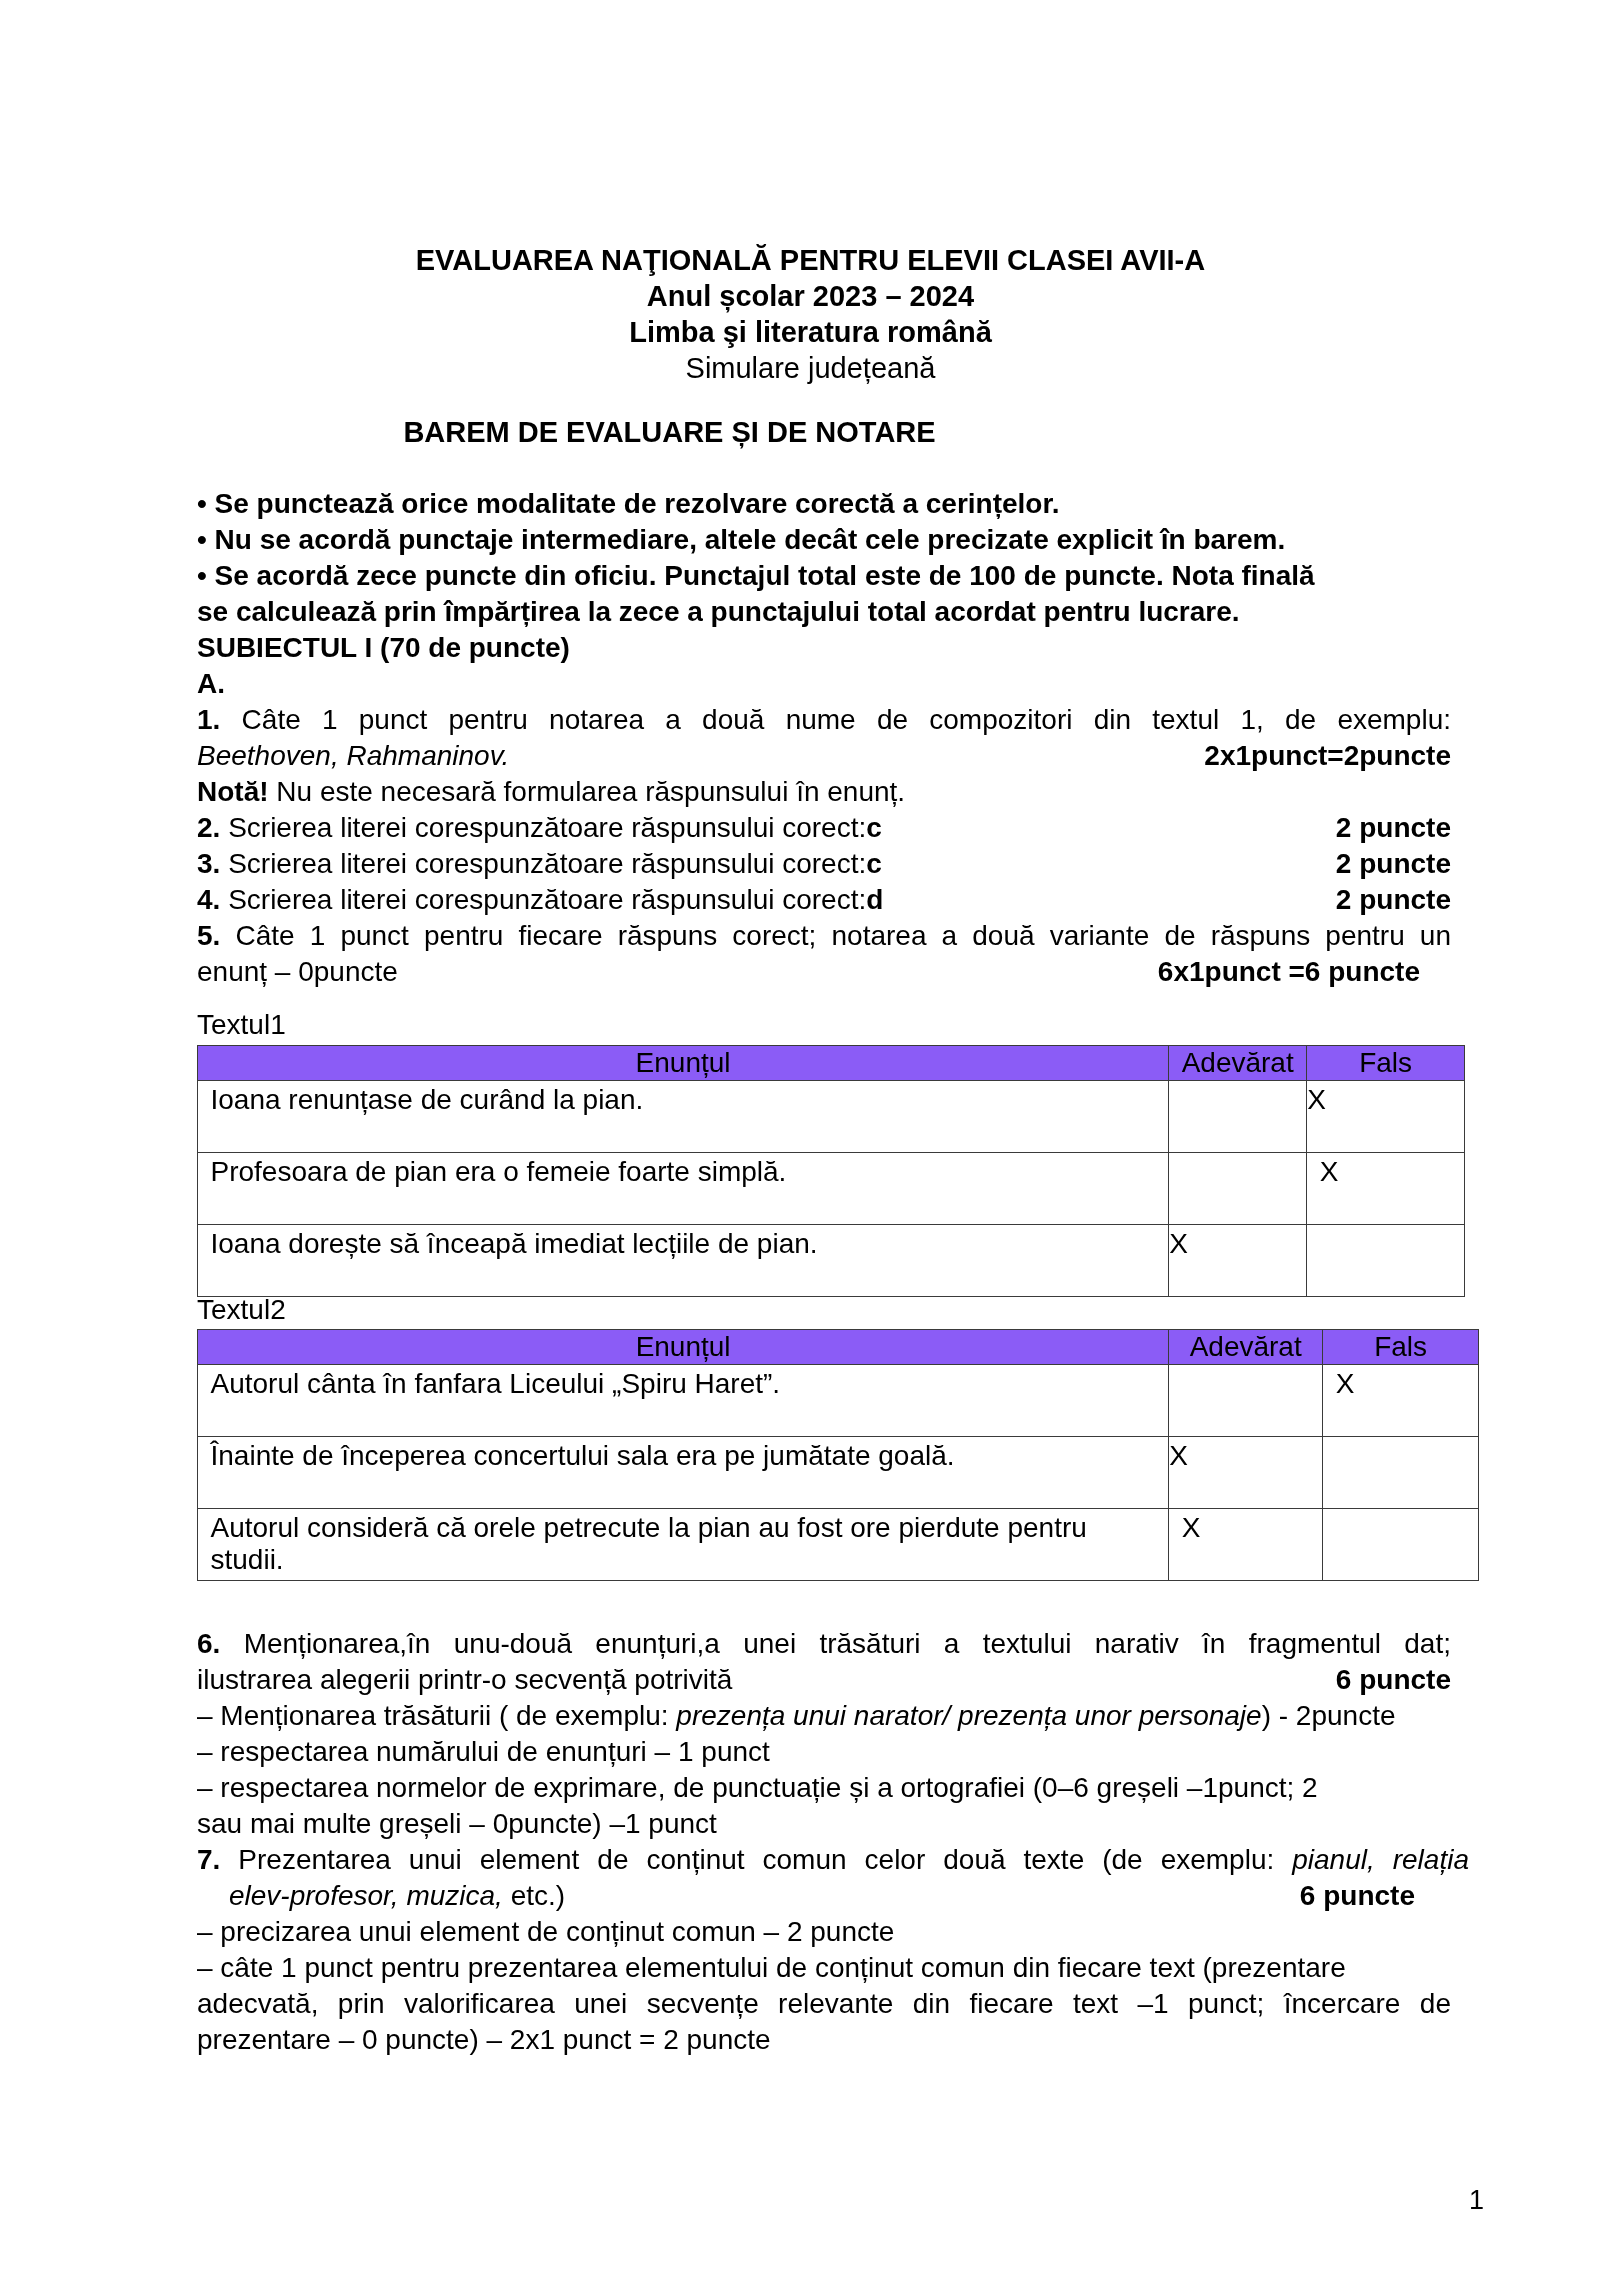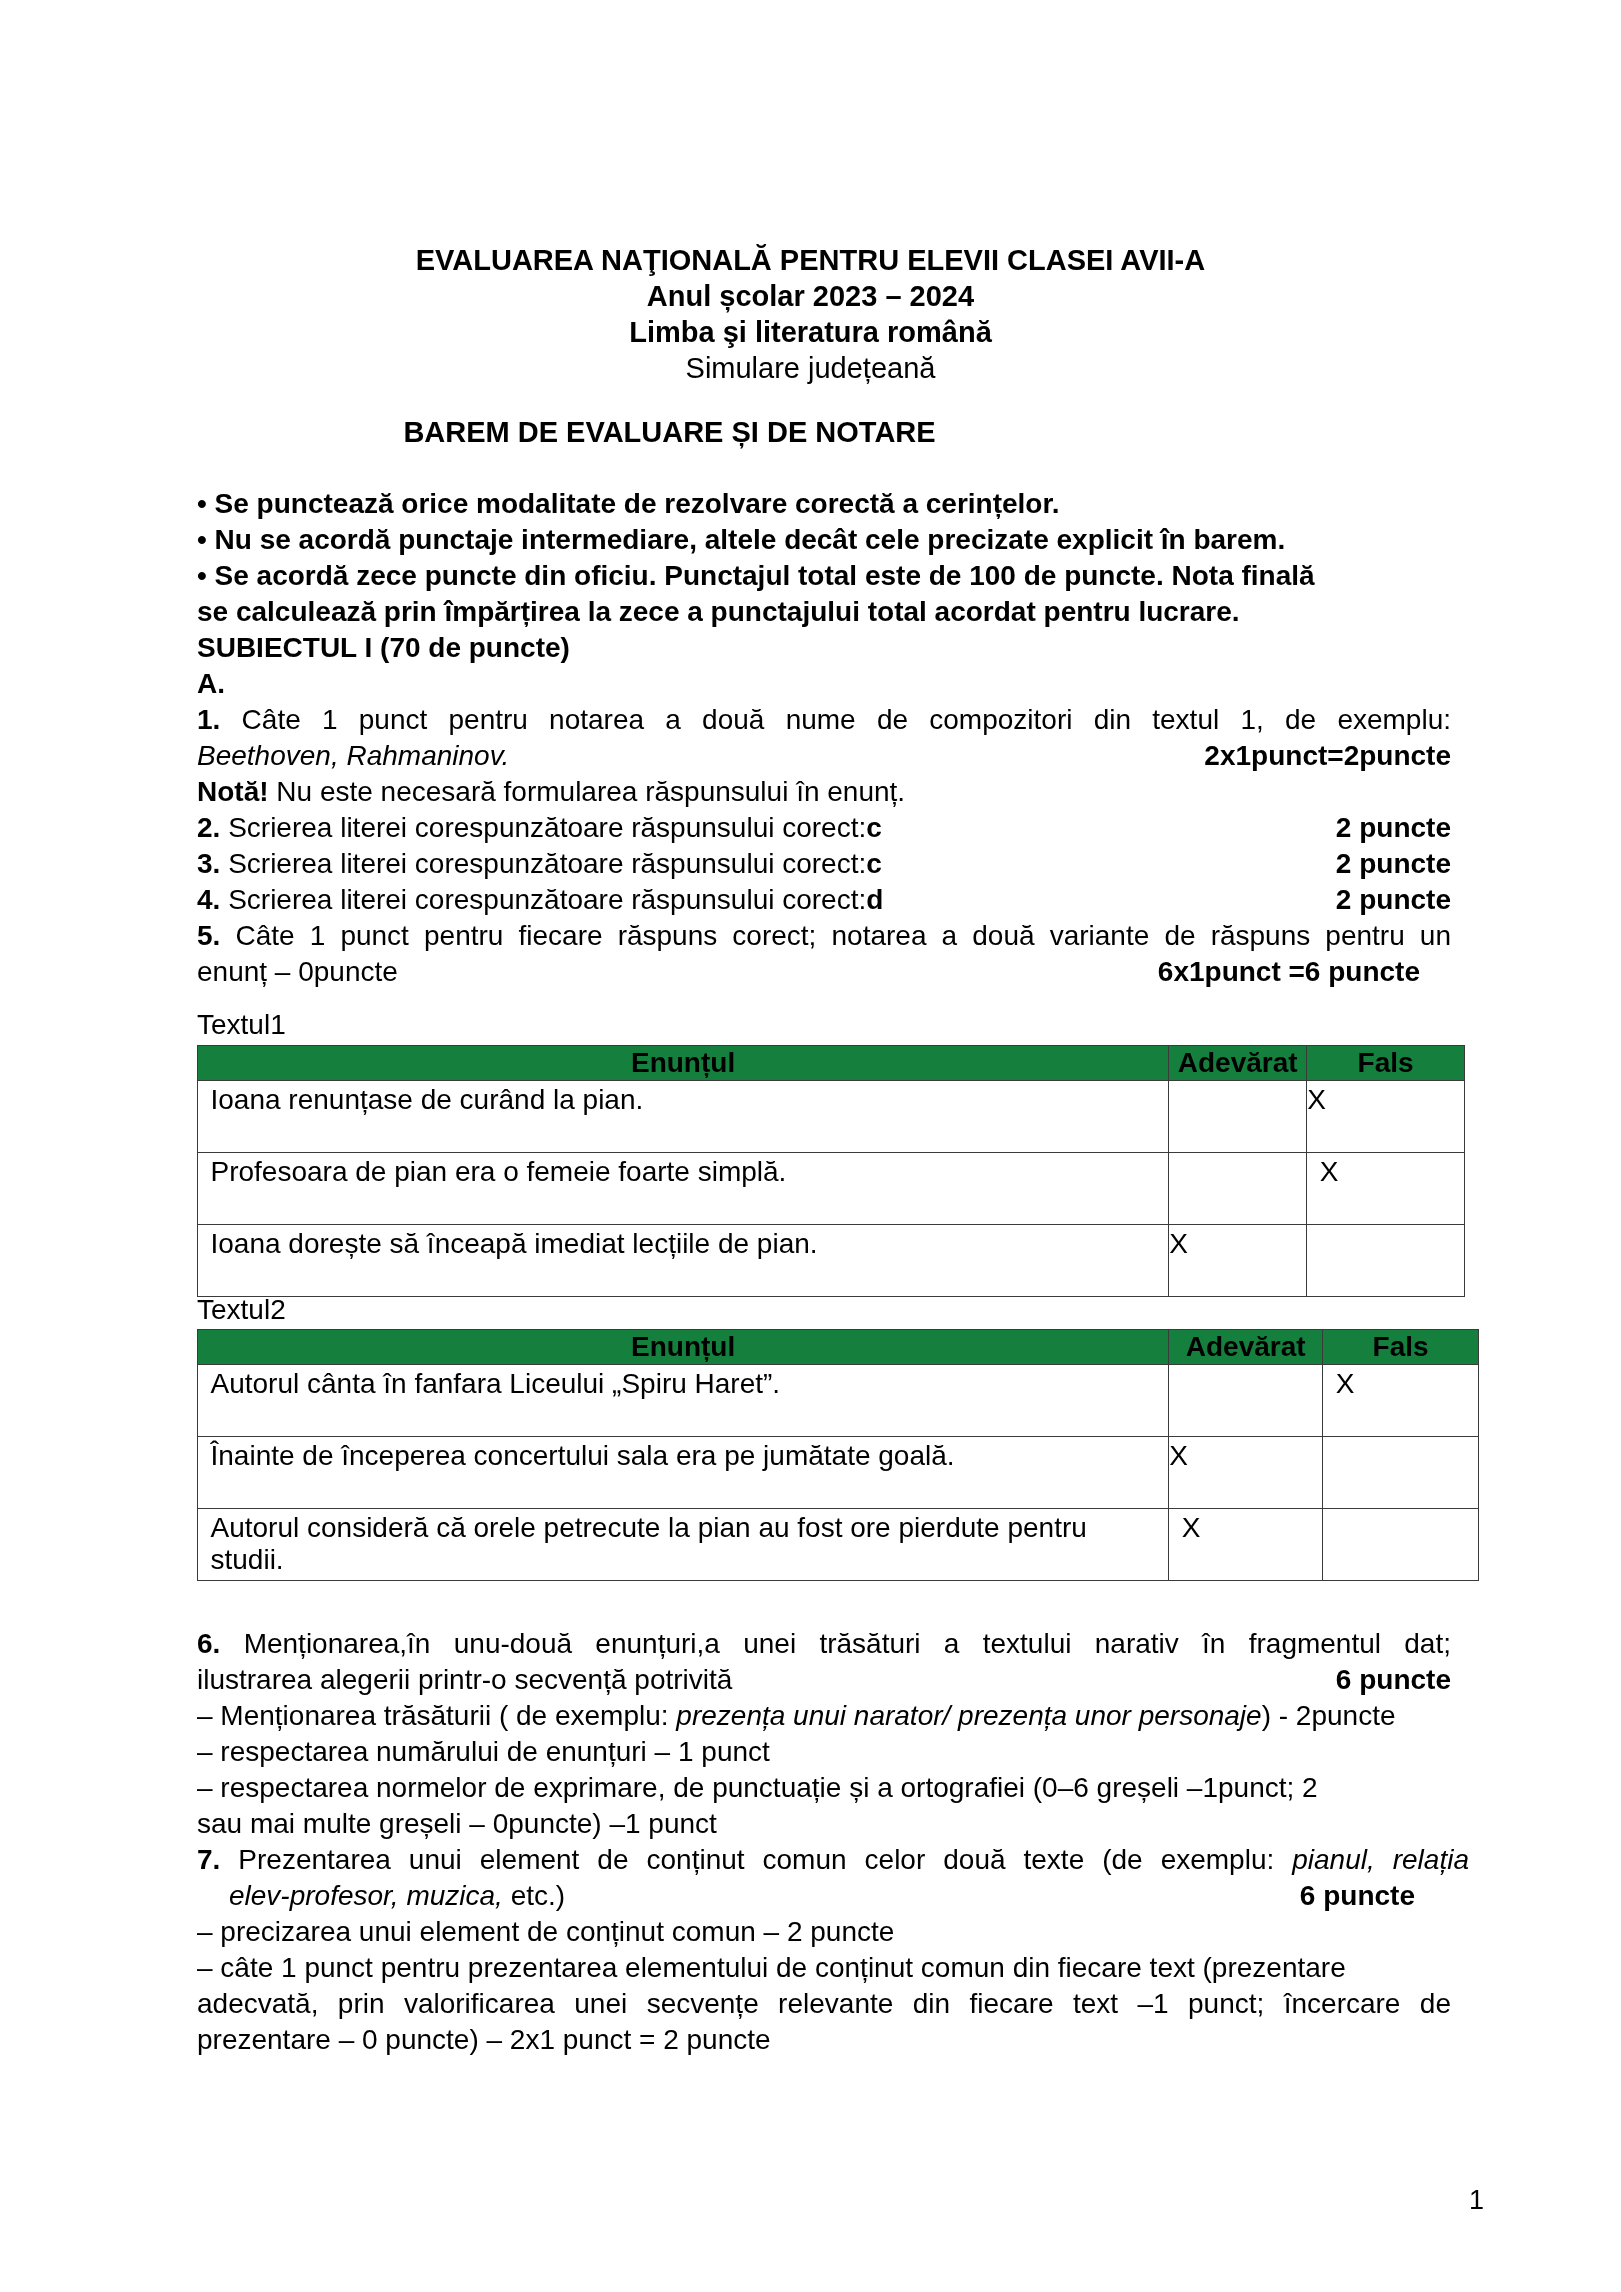--- a/index.html
+++ b/index.html
@@ -13,21 +13,21 @@
     .title-block div { white-space: nowrap; }
     .barem-title { position: absolute; left: 0; width: 1339px; top: 416px; text-align: center; font-size: 29px; font-weight: bold; }
     .rules { position: absolute; left: 197px; top: 486px; width: 1272px; font-size: 28px; line-height: 36px; font-weight: bold; }
     .rules div { white-space: nowrap; }
     .body-text { position: absolute; left: 197px; width: 1272px; font-size: 28px; line-height: 36px; }
     .line { position: relative; white-space: nowrap; height: 36px; }
     .line .right { position: absolute; right: 18px; top: 0; font-weight: bold; }
     .justify { text-align: justify; text-align-last: justify; white-space: normal; }
     table.tf { border-collapse: collapse; position: absolute; left: 197px; font-size: 28px; }
     table.tf th, table.tf td { border: 1.8px solid #3a3a3a; padding: 0 12.5px; vertical-align: top; }
-    table.tf th { background: #15803d; font-weight: bold; text-align: center; height: 34px; line-height: 34px; }
+    table.tf th { background: #8b5cf6; font-weight: normal; text-align: center; height: 34px; line-height: 34px; }
     table.tf td { height: 68px; line-height: 32px; padding-top: 3px; }
     table.tf td.mark { padding-left: 0; padding-right: 0; }
     .section-label { position: absolute; left: 197px; font-size: 28px; }
     .page-number { position: absolute; left: 1469px; top: 2185px; font-size: 27px; }
     .indent { padding-left: 32px; }
   </style>
 </head>
 <body>
 
 <div class="title-block">

